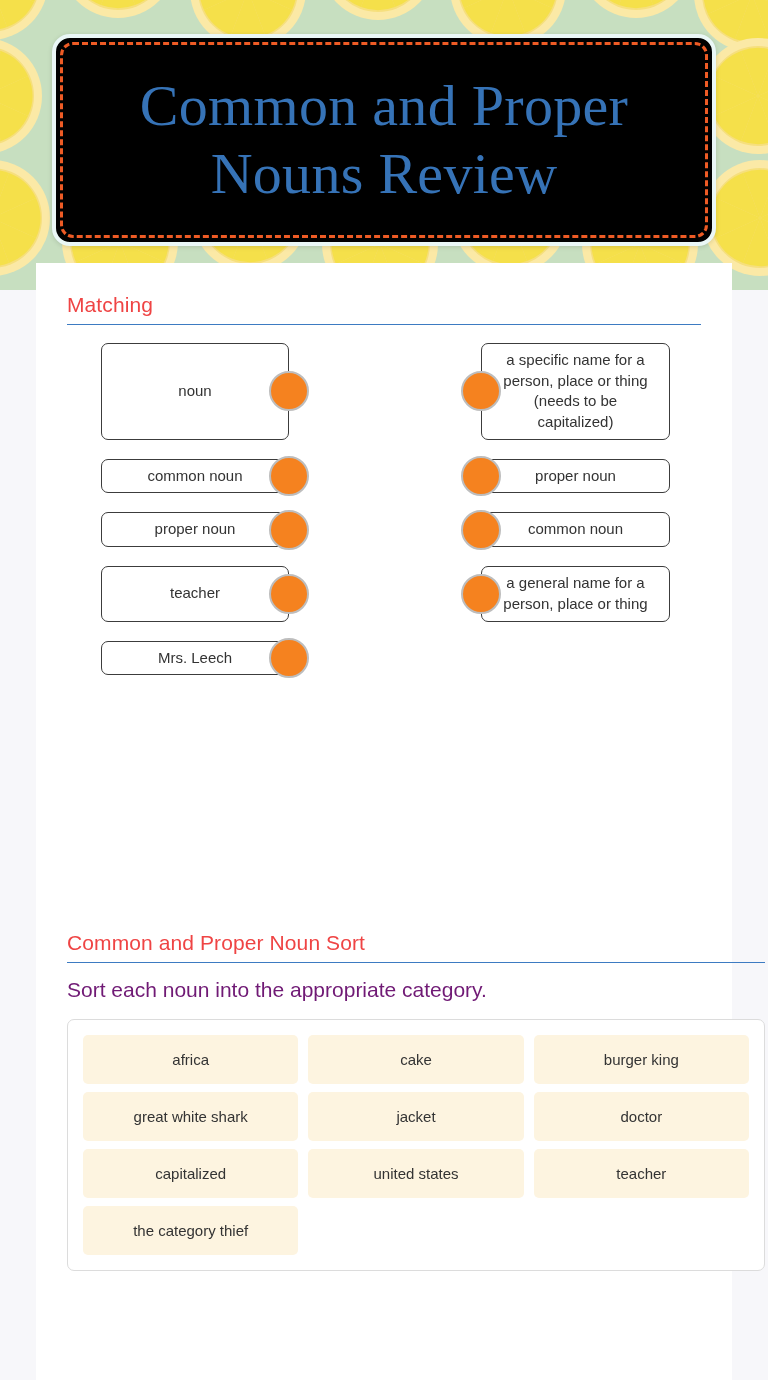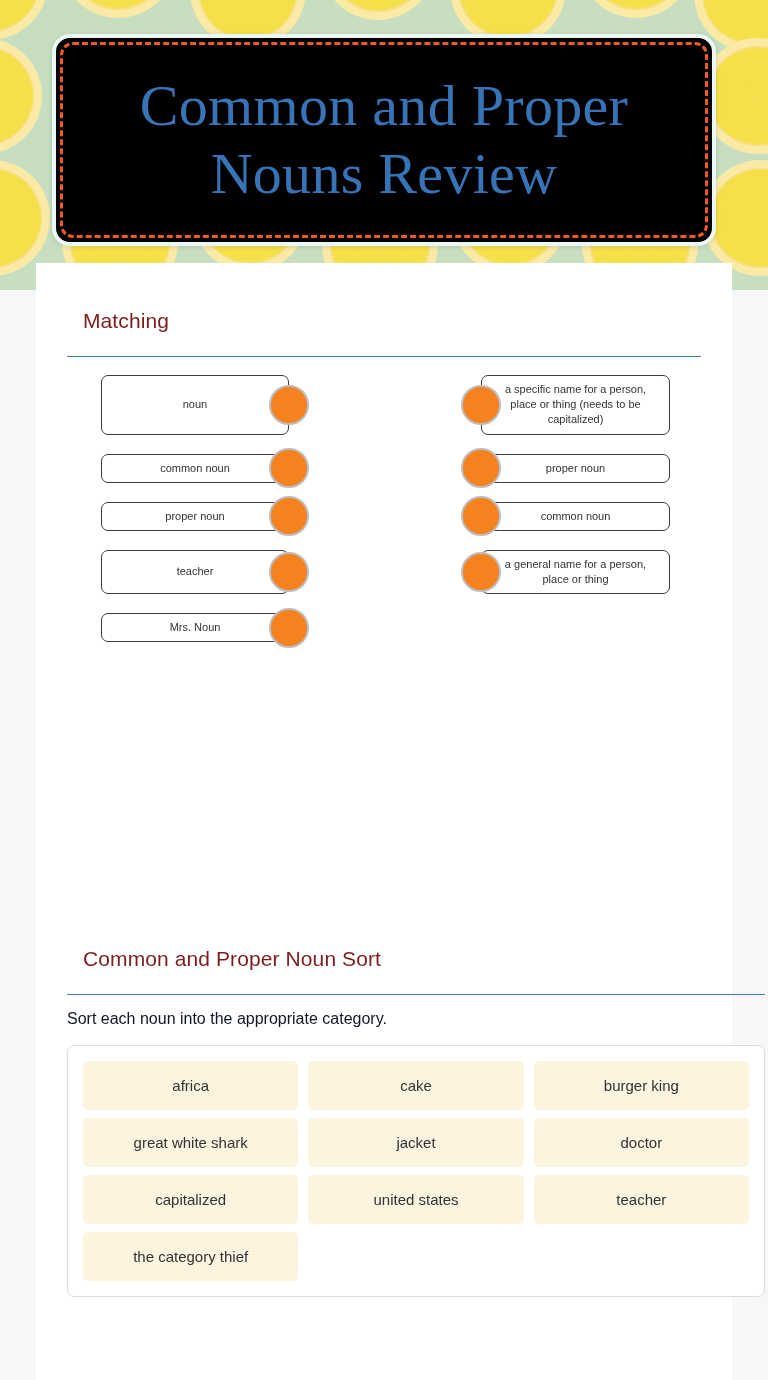--- a/index.html
+++ b/index.html
@@ -71,25 +71,25 @@
     position: absolute;
     left: 36px;
     top: 263px;
     width: 696px;
     height: 1117px;
     background: #ffffff;
     box-sizing: border-box;
   }
 
   .section-heading {
-    color: #7f1d1d;
+    color: #ef4444;
     font-size: 21px;
     font-weight: 500;
     letter-spacing: 0.1px;
-    margin: 16px;
+    margin: 0;
     padding: 0 0 7px 0;
   }
   .section-rule {
     border: none;
     border-top: 1.5px solid #3d7bc2;
     margin: 0 0 0 0;
     height: 0;
   }
 
   
@@ -113,21 +113,21 @@
     position: relative;
     box-sizing: border-box;
     border: 1.3px solid #3c3c3c;
     border-radius: 7px;
     background: #ffffff;
     display: flex;
     align-items: center;
     justify-content: center;
     text-align: center;
     color: #333333;
-    font-size: 11px;
+    font-size: 15px;
     line-height: 1.38;
     padding: 6px 14px;
   }
   .match-box.left  { width: 188px; margin-left: 34px; }
   .match-box.right { width: 189px; margin-right: 31px; }
 
   .dot {
     position: absolute;
     width: 40px;
     height: 40px;
@@ -141,22 +141,22 @@
   .match-box.right > .dot { left: -21px;  transform: translateY(-50%); }
 
   
   .sort-wrap {
     position: absolute;
     left: 31px;
     top: 668px;
     width: 698px;
   }
   .sort-instructions {
-    color: #0f172a;
-    font-size: 16px;
+    color: #701a75;
+    font-size: 21px;
     margin: 15px 0 0 0;
   }
   .sort-panel {
     margin-top: 17px;
     border: 1px solid #dcdcdc;
     border-radius: 7px;
     background: #ffffff;
     padding: 15px;
     box-sizing: border-box;
   }
@@ -280,21 +280,21 @@
           <span class="dot"></span>
         </div>
         <div class="match-box right">
           <span>a general name for a person, place or thing</span>
           <span class="dot"></span>
         </div>
       </div>
 
       <div class="match-row">
         <div class="match-box left">
-          <span>Mrs. Noun</span>
+          <span>Mrs. Leech</span>
           <span class="dot"></span>
         </div>
       </div>
 
     </div>
   </div>
 
   <div class="sort-wrap">
     <h2 class="section-heading">Common and Proper Noun Sort</h2>
     <hr class="section-rule">

